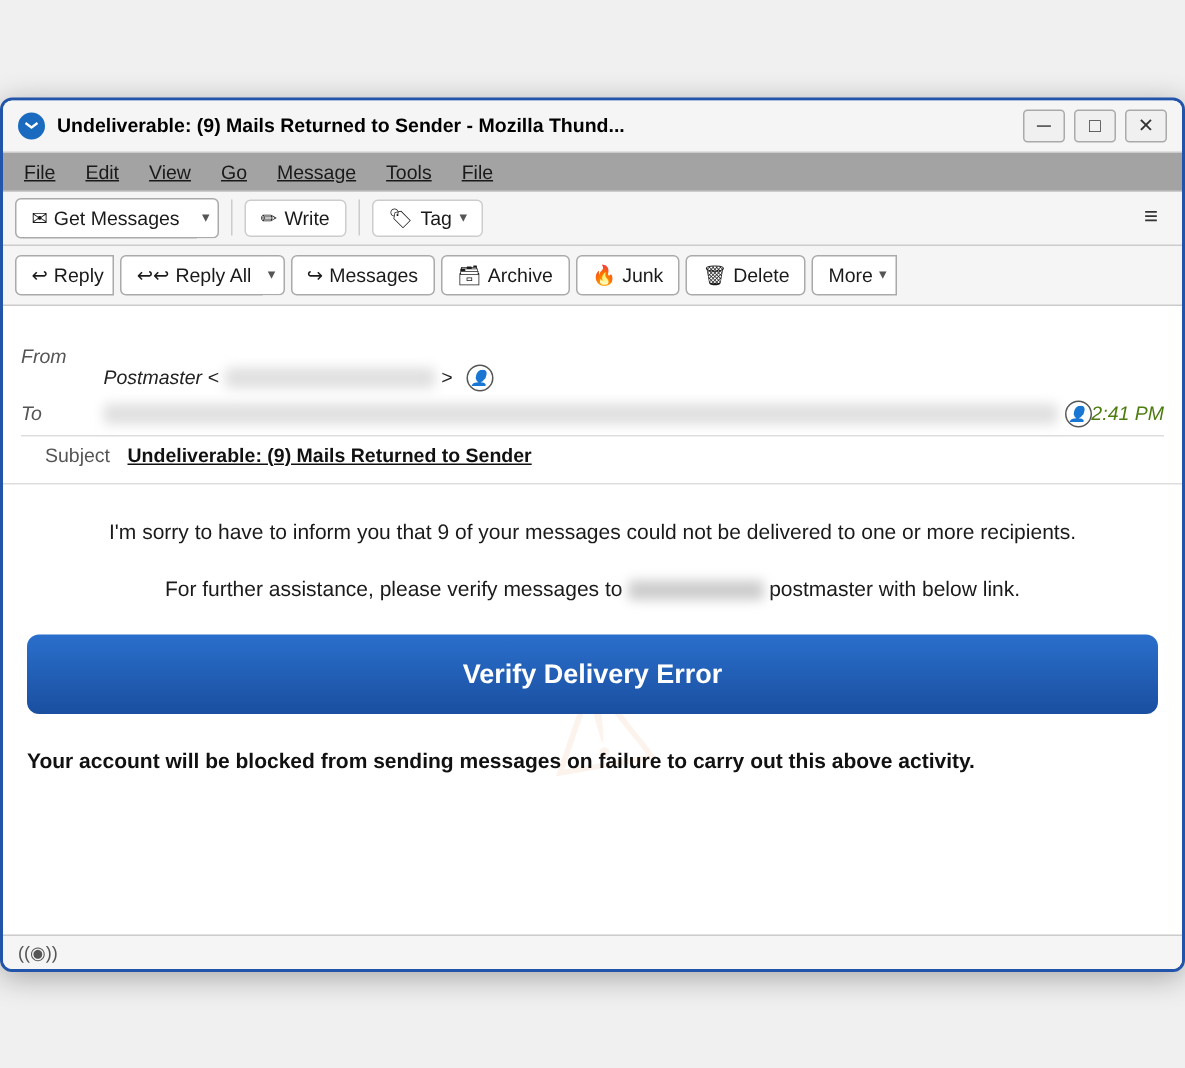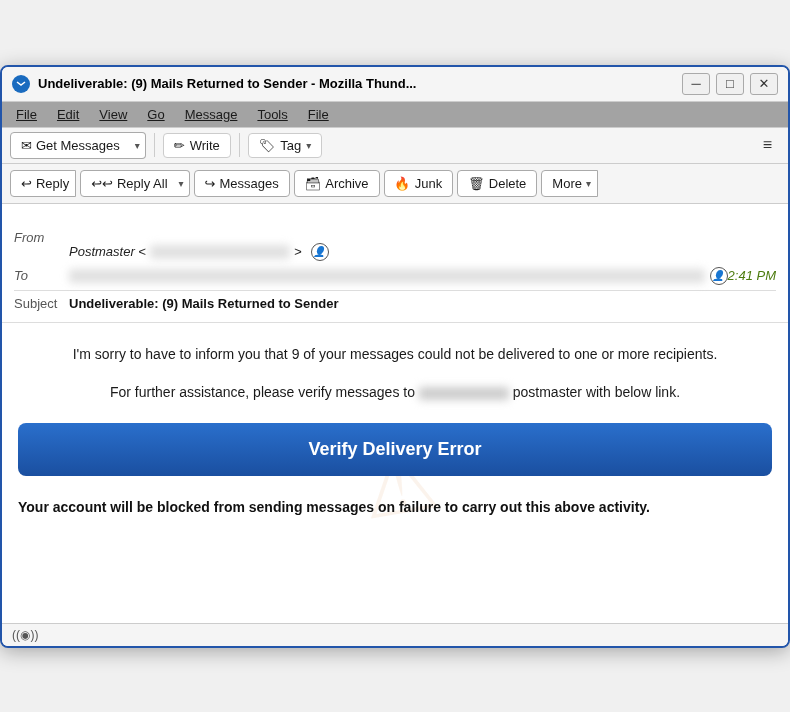--- a/index.html
+++ b/index.html
@@ -190,31 +190,33 @@
     }
     .header-time {
       margin-left: auto;
       color: #4d7c0f;
       font-size: 13px;
     }
     .subject-row {
       padding: 3px 0;
       display: flex;
       align-items: center;
+      margin-left: 16px;
     }
     .subject-label {
       color: #555;
       font-size: 13px;
       width: 55px;
       flex-shrink: 0;
     }
     .subject-text {
       font-size: 13px;
       font-weight: bold;
       color: #111;
+      text-decoration: underline;
     }
     .contact-icon {
       display: inline-flex;
       align-items: center;
       justify-content: center;
       width: 18px;
       height: 18px;
       border: 1.5px solid #555;
       border-radius: 50%;
       margin-left: 5px;

